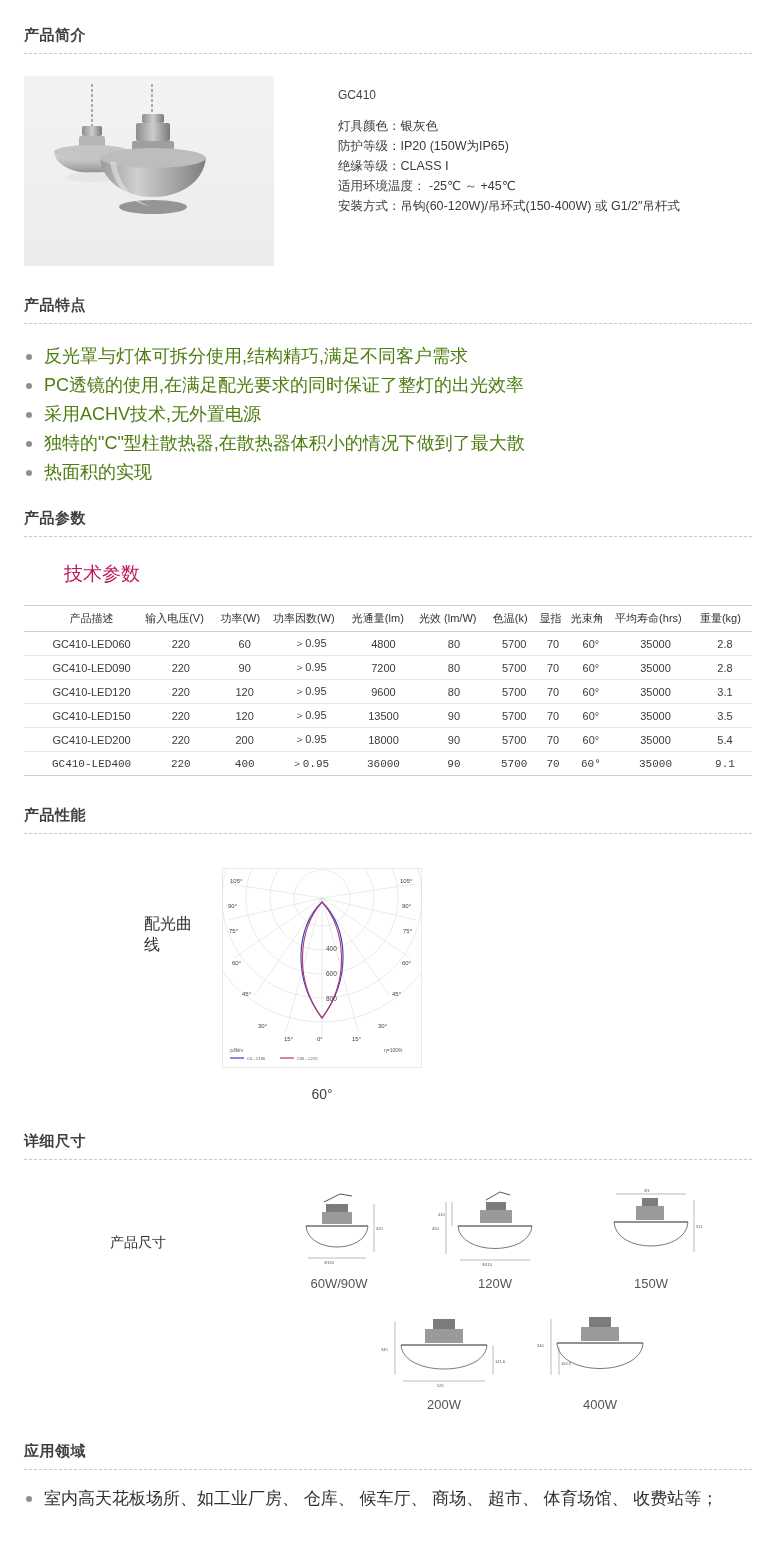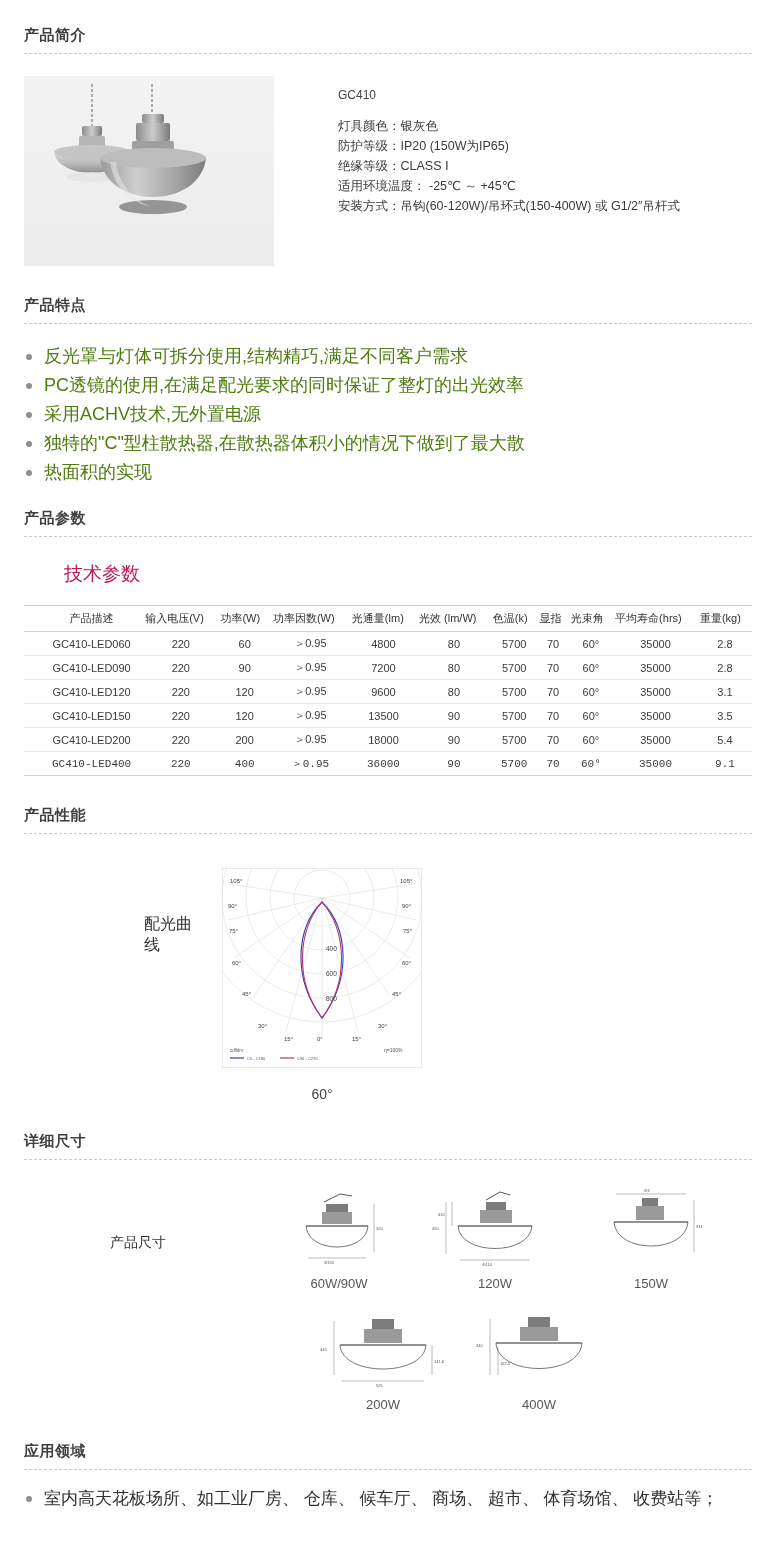--- a/index.html
+++ b/index.html
@@ -534,21 +534,21 @@
               <line x1="108" y1="14" x2="108" y2="66" stroke="#777" stroke-width="0.5"></line>
               <text x="110" y="42" font-size="4" fill="#555" font-family="'Liberation Sans',sans-serif">311</text>
               <line x1="30" y1="8" x2="100" y2="8" stroke="#777" stroke-width="0.5"></line>
               <text x="58" y="6" font-size="4" fill="#555" font-family="'Liberation Sans',sans-serif">Φ3</text>
             </svg>
           </div>
           <div class="dim-cap">150W</div>
         </div>
       </div>
 
-      <div class="dims-row" style="margin-top:16px; padding-left:44px;">
+      <div class="dims-row" style="margin-top:16px; padding-left:44px;justify-content:center;">
 
         <div class="dim-item">
           <div class="canvas">
             <svg viewBox="0 0 130 86" width="130" height="86">
               <rect x="54" y="12" width="22" height="10" fill="#7c7c7c"></rect>
               <rect x="46" y="22" width="38" height="14" fill="#9a9a9a"></rect>
               <path d="M22 38 C24 70, 106 70, 108 38 Z" fill="none" stroke="#555" stroke-width="0.8"></path>
               <line x1="22" y1="38" x2="108" y2="38" stroke="#555" stroke-width="0.8"></line>
               <line x1="16" y1="14" x2="16" y2="68" stroke="#777" stroke-width="0.5"></line>
               <text x="2" y="44" font-size="4" fill="#555" font-family="'Liberation Sans',sans-serif">345</text>

